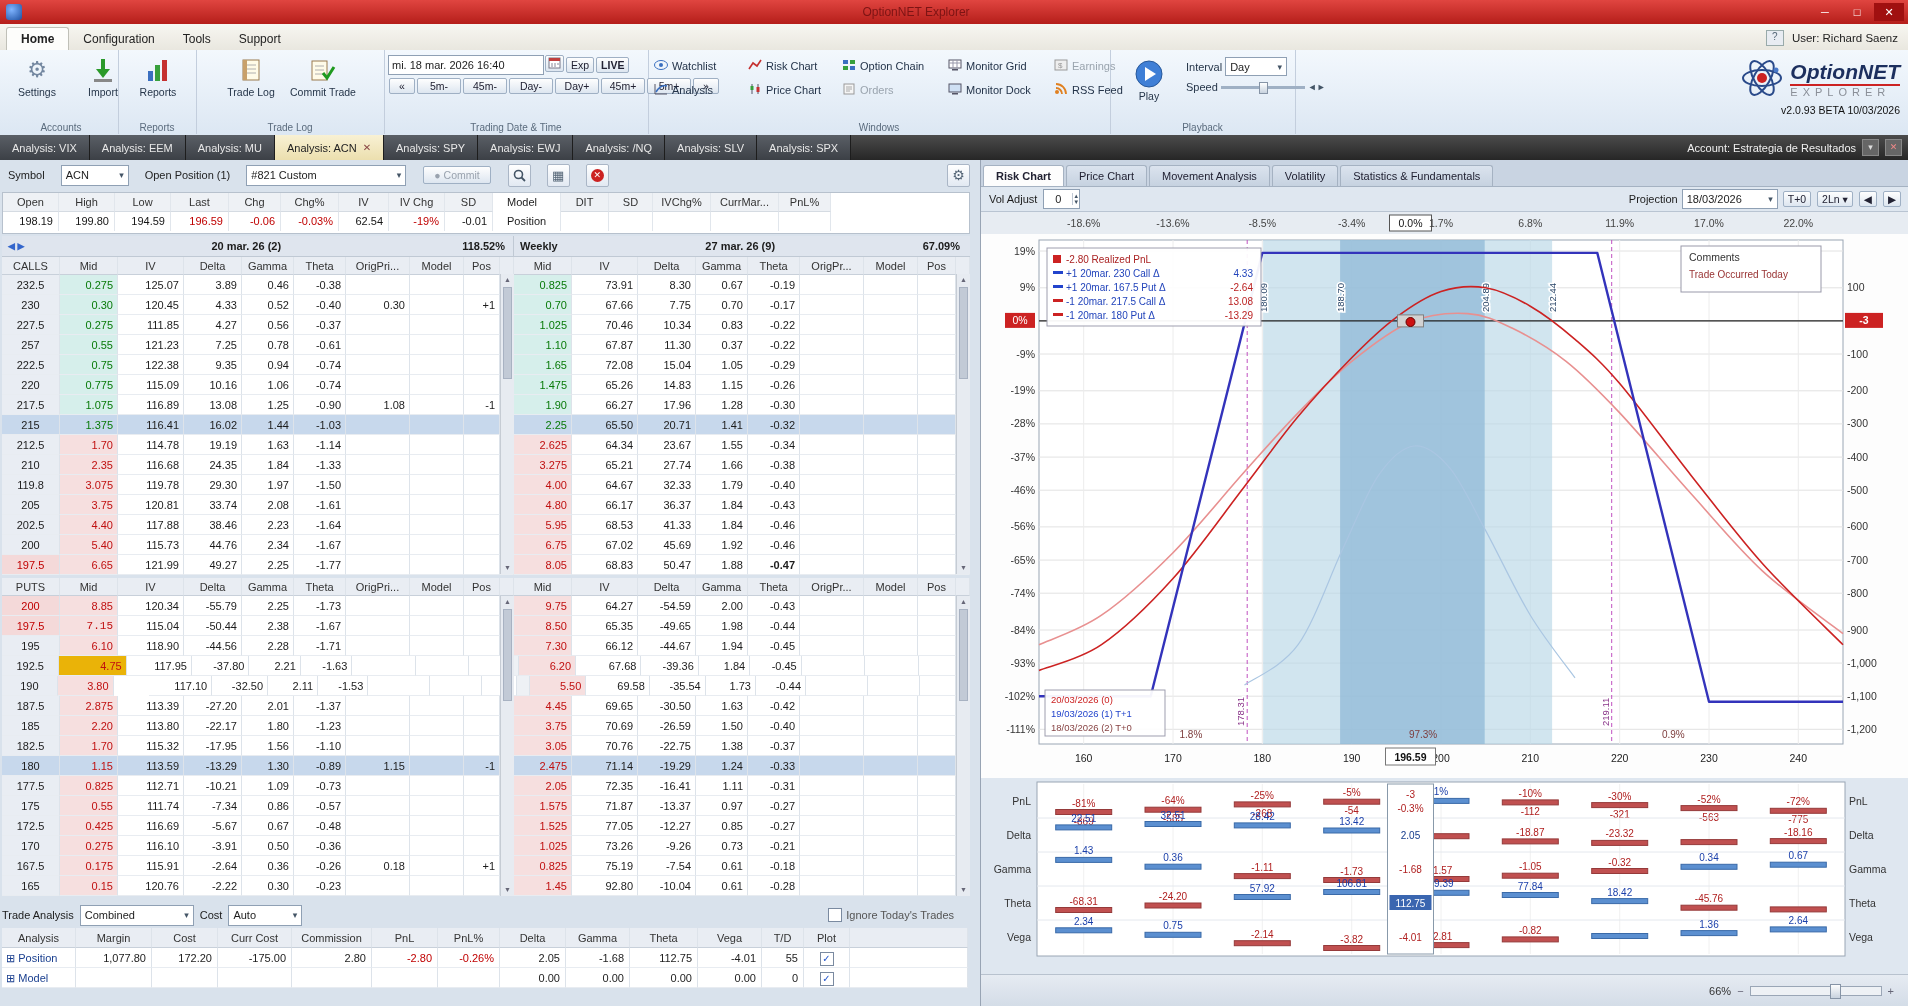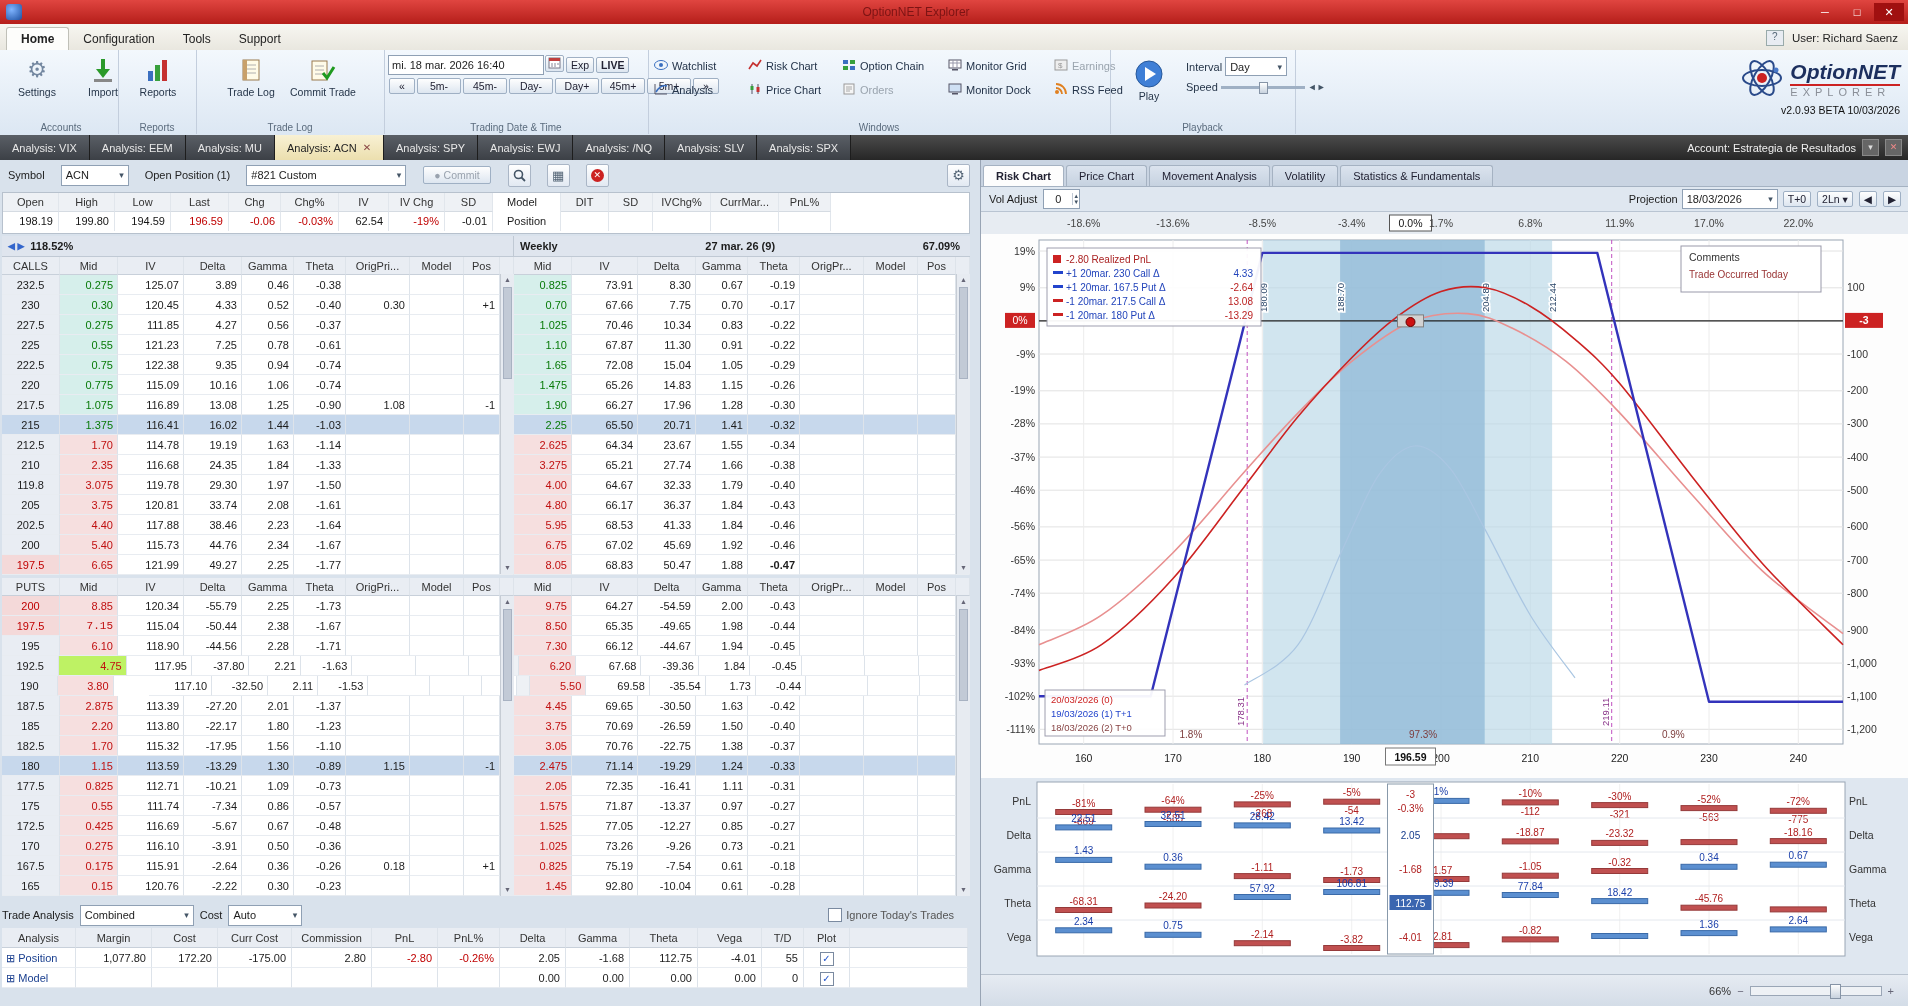--- a/index.html
+++ b/index.html
@@ -419,20 +419,21 @@
           <div class="qcell" style="width: 44px; float: none;"></div>
           <div class="qcell" style="width: 58px; float: none;"></div>
           <div class="qcell" style="width: 68px; float: none;"></div>
           <div class="qcell" style="width: 52px; float: none;"></div>
         </div>
       </div>
     <div id="opt-calls" class="optsec" style="top:76px;">
         <div class="exph">
           <div style="width: 512px; display: flex; box-sizing: border-box; border-right: 1px solid rgb(192, 201, 212);">
             <div style="color: rgb(51, 102, 204); padding: 0px 6px; font-size: 9px;">◀ ▶</div>
+            <div style="flex: 1 1 0%; text-align: center;">20 mar. 26 (2)</div>
             <div style="padding-right: 8px;">118.52%</div>
           </div>
           <div style="width: 456px; display: flex; box-sizing: border-box;">
             <div style="padding-left: 6px;">Weekly</div>
             <div style="flex: 1 1 0%; text-align: center;">27 mar. 26 (9)</div>
             <div style="padding-right: 10px;">67.09%</div>
           </div>
         </div>
         <div class="orow" style="height: 18px; line-height: 18px;">
           <div class="ocell ohdr" style="width: 58px;">CALLS</div>
@@ -512,34 +513,34 @@
           <div class="ocell" style="width: 66px;">70.46</div>
           <div class="ocell" style="width: 58px;">10.34</div>
           <div class="ocell" style="width: 52px;">0.83</div>
           <div class="ocell" style="width: 52px;">-0.22</div>
           <div class="ocell" style="width: 64px;"></div>
           <div class="ocell" style="width: 54px;"></div>
           <div class="ocell" style="width: 38px;"></div>
           <div class="ocell" style="width: 14px; background: rgb(238, 241, 245);"></div>
         </div>
         <div class="orow">
-          <div class="ocell strk" style="width: 58px;">225</div>
+          <div class="ocell strk" style="width: 58px;">257</div>
           <div class="ocell" style="width: 58px; background: rgb(214, 239, 235); color: rgb(8, 122, 8);">0.55</div>
           <div class="ocell" style="width: 66px;">121.23</div>
           <div class="ocell" style="width: 58px;">7.25</div>
           <div class="ocell" style="width: 52px;">0.78</div>
           <div class="ocell" style="width: 52px;">-0.61</div>
           <div class="ocell" style="width: 64px;"></div>
           <div class="ocell" style="width: 54px;"></div>
           <div class="ocell" style="width: 36px;"></div>
           <div class="ocell" style="width: 14px; background: rgb(238, 241, 245);"></div>
           <div class="ocell" style="width: 58px; background: rgb(214, 239, 235); color: rgb(8, 122, 8);">1.10</div>
           <div class="ocell" style="width: 66px;">67.87</div>
           <div class="ocell" style="width: 58px;">11.30</div>
-          <div class="ocell" style="width: 52px;">0.91</div>
+          <div class="ocell" style="width: 52px;">0.37</div>
           <div class="ocell" style="width: 52px;">-0.22</div>
           <div class="ocell" style="width: 64px;"></div>
           <div class="ocell" style="width: 54px;"></div>
           <div class="ocell" style="width: 38px;"></div>
           <div class="ocell" style="width: 14px; background: rgb(238, 241, 245);"></div>
         </div>
         <div class="orow">
           <div class="ocell strk" style="width: 58px;">222.5</div>
           <div class="ocell" style="width: 58px; background: rgb(214, 239, 235); color: rgb(8, 122, 8);">0.75</div>
           <div class="ocell" style="width: 66px;">122.38</div>
@@ -861,21 +862,21 @@
           <div class="ocell" style="width: 58px;">-44.67</div>
           <div class="ocell" style="width: 52px;">1.94</div>
           <div class="ocell" style="width: 52px;">-0.45</div>
           <div class="ocell" style="width: 64px;"></div>
           <div class="ocell" style="width: 54px;"></div>
           <div class="ocell" style="width: 38px;"></div>
           <div class="ocell" style="width: 14px; background: rgb(238, 241, 245);"></div>
         </div>
         <div class="orow">
           <div class="ocell strk" style="width: 58px;">192.5</div>
-          <div class="ocell" style="width: 68px; background: #bef264; color: rgb(192, 16, 16); text-align: right;">4.75</div>
+          <div class="ocell" style="width: 68px; background: #eab308; color: rgb(192, 16, 16); text-align: right;">4.75</div>
           <div class="ocell" style="width: 66px;">117.95</div>
           <div class="ocell" style="width: 58px;">-37.80</div>
           <div class="ocell" style="width: 52px;">2.21</div>
           <div class="ocell" style="width: 52px;">-1.63</div>
           <div class="ocell" style="width: 64px;"></div>
           <div class="ocell" style="width: 54px;"></div>
           <div class="ocell" style="width: 36px;"></div>
           <div class="ocell" style="width: 14px; background: rgb(238, 241, 245);"></div>
           <div class="ocell" style="width: 58px; background: rgb(246, 223, 223); color: rgb(192, 16, 16);">6.20</div>
           <div class="ocell" style="width: 66px;">67.68</div>

